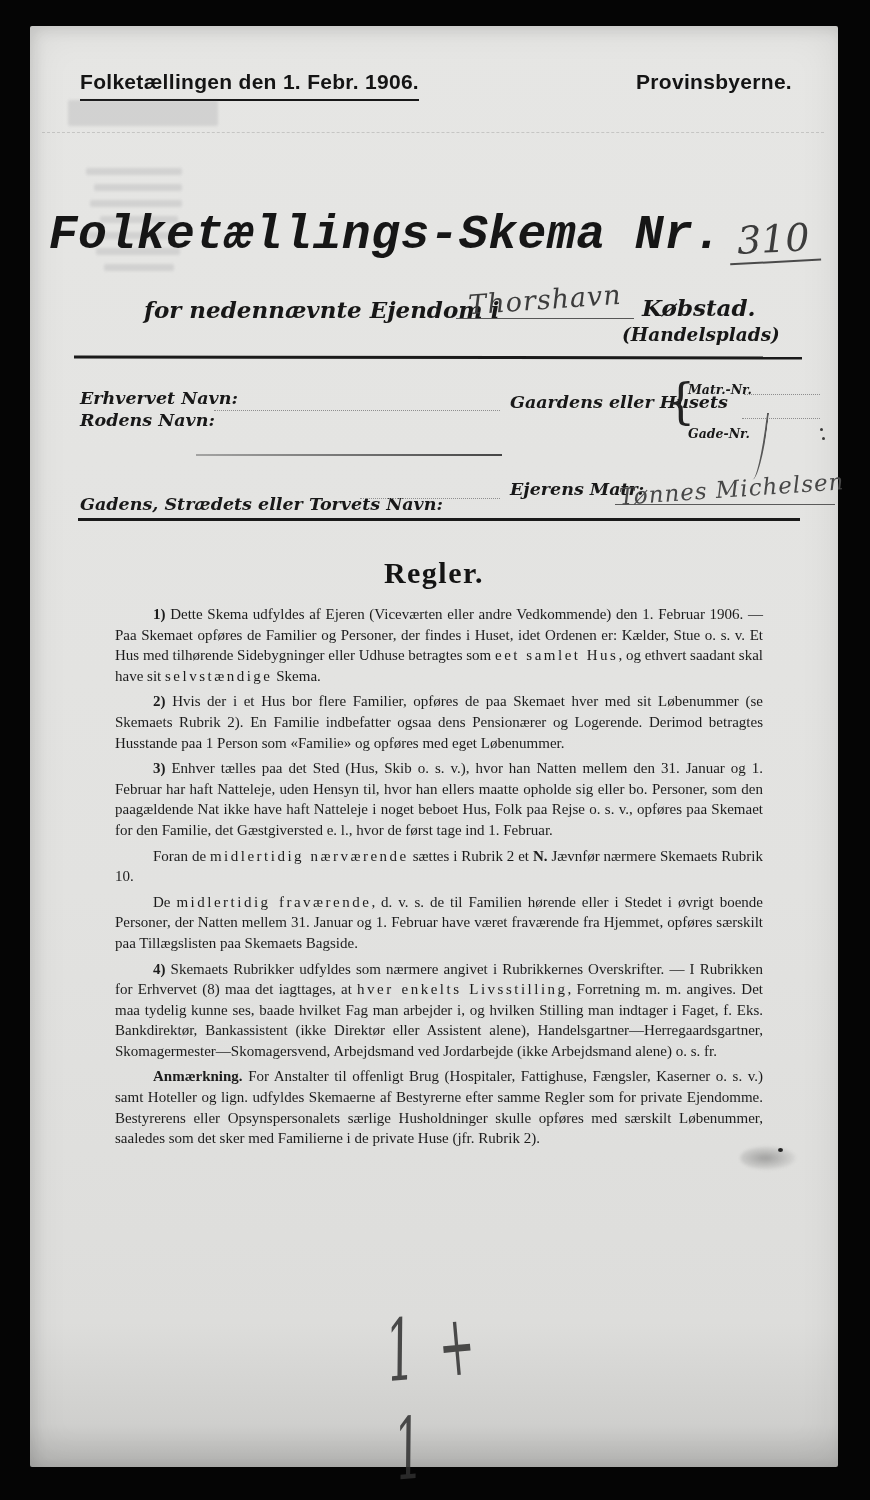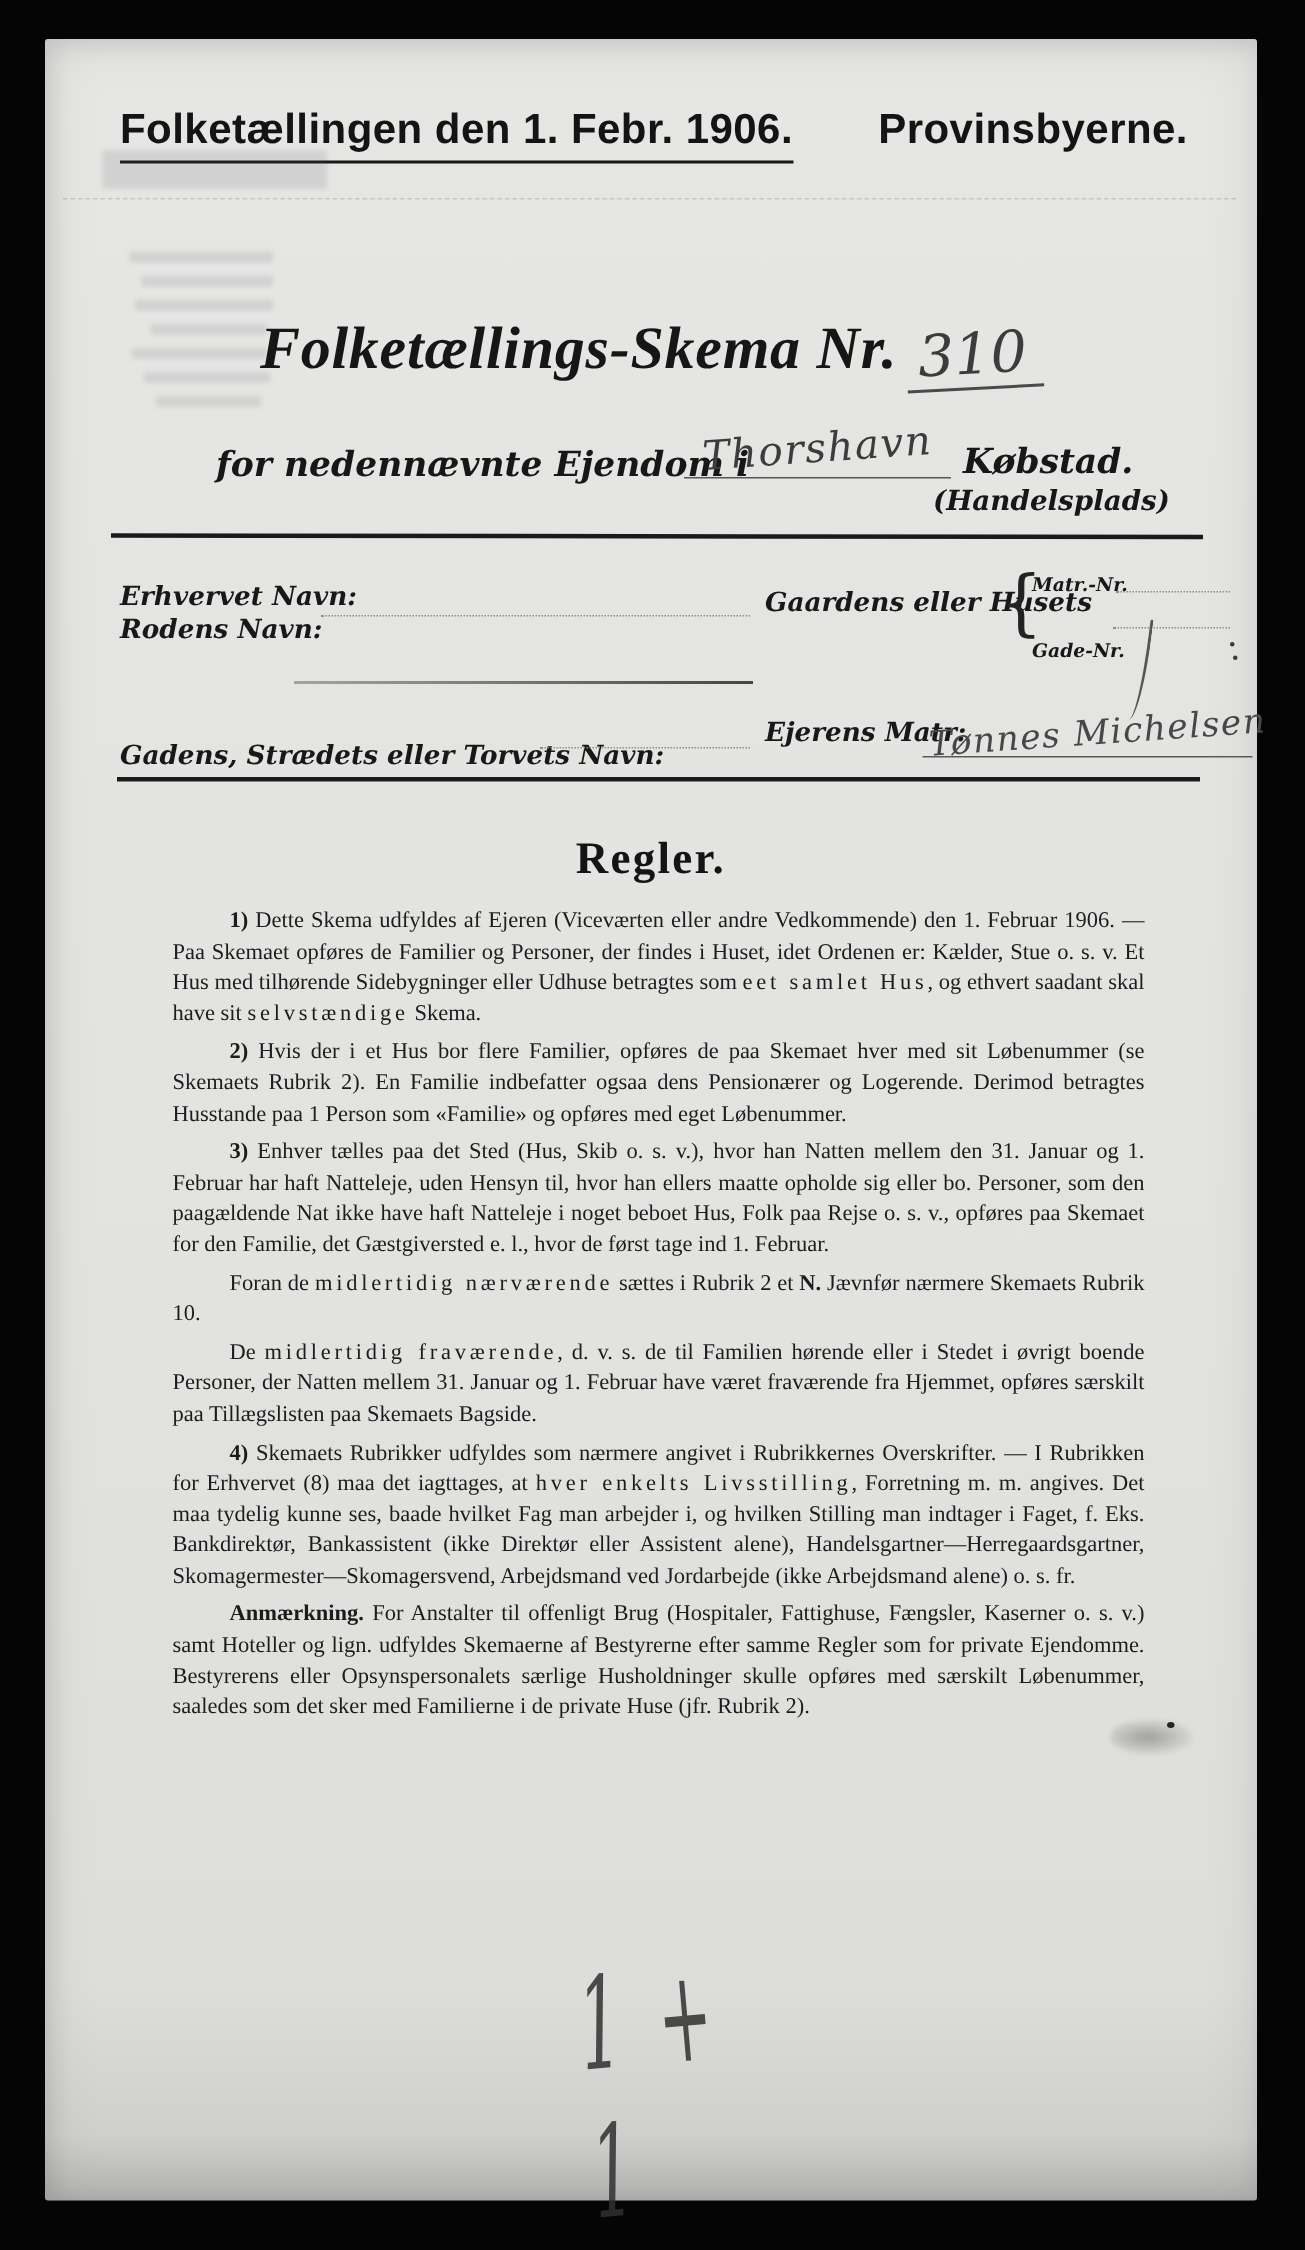--- a/index.html
+++ b/index.html
@@ -14,33 +14,33 @@
     position:absolute;left:30px;top:26px;width:808px;height:1441px;
     background:
       linear-gradient(180deg,#e6e6e4 0%,#e2e2e0 60%,#dddddb 90%,#cfcfcd 97%,#b5b5b3 100%);
     box-shadow:inset 0 0 40px rgba(0,0,0,0.08), inset 4px 4px 14px rgba(0,0,0,0.10);
     border-radius:2px;
   }
   .abs{position:absolute;}
   
   .hdr{
     font-family:"Liberation Sans", sans-serif;
-    font-weight:bold;font-size:28px;color:#141414;letter-spacing:.3px;
+    font-weight:bold;font-size:21px;color:#141414;letter-spacing:.3px;
     white-space:nowrap;
   }
   .hdr-left{left:50px;top:44px;border-bottom:2.5px solid #181818;padding-bottom:5px;}
   .hdr-right{right:46px;top:44px;}
   
   .ghost-line{background:rgba(90,90,100,.14);filter:blur(1.6px);border-radius:2px;}
   .ghost-dash{left:12px;right:14px;top:106px;border-top:1px dashed rgba(70,70,70,.20);height:0;}
   
   .title-row{left:0;top:182px;width:100%;text-align:center;white-space:nowrap;}
   .title-main{
-    font-family:Liberation Serif, serif;font-style:italic;font-weight:bold;
-    font-size:40px;color:#161616;letter-spacing:.5px;
+    font-family:Liberation Mono, monospace;font-style:italic;font-weight:bold;
+    font-size:48px;color:#161616;letter-spacing:.5px;
   }
   .hand{font-family:"DejaVu Serif", serif;font-style:italic;color:#3c3c3c;}
   .title-number{
     display:inline-block;font-size:38px;padding:0 10px 0 8px;margin-left:6px;
     border-bottom:2px solid #4a4a4a;
     transform:translateY(4px) rotate(-3deg);
   }
   .sub-label{font-family:"DejaVu Serif", serif;font-style:italic;font-weight:bold;font-size:23px;color:#171717;white-space:nowrap;}
   .sub-pre{left:114px;top:270px;}
   .place-line{left:426px;top:256px;width:178px;height:36px;border-bottom:1.5px solid #565656;text-align:center;}

